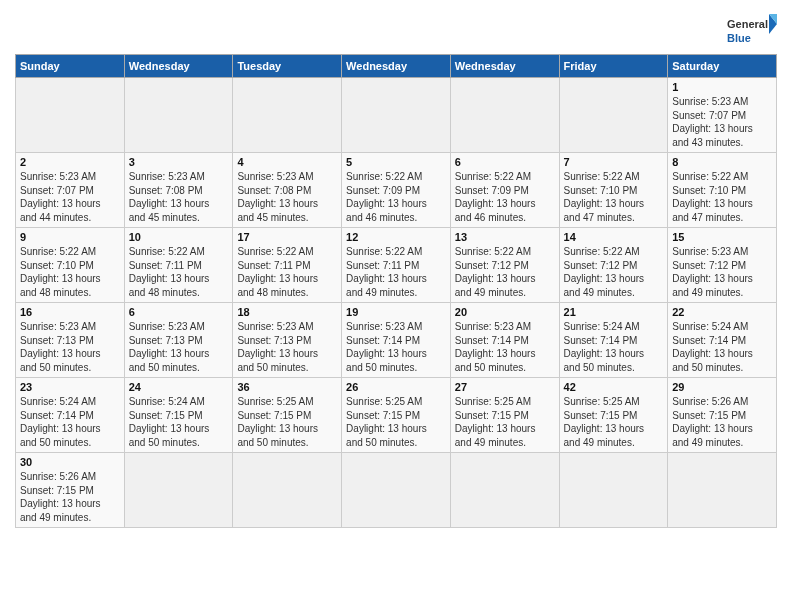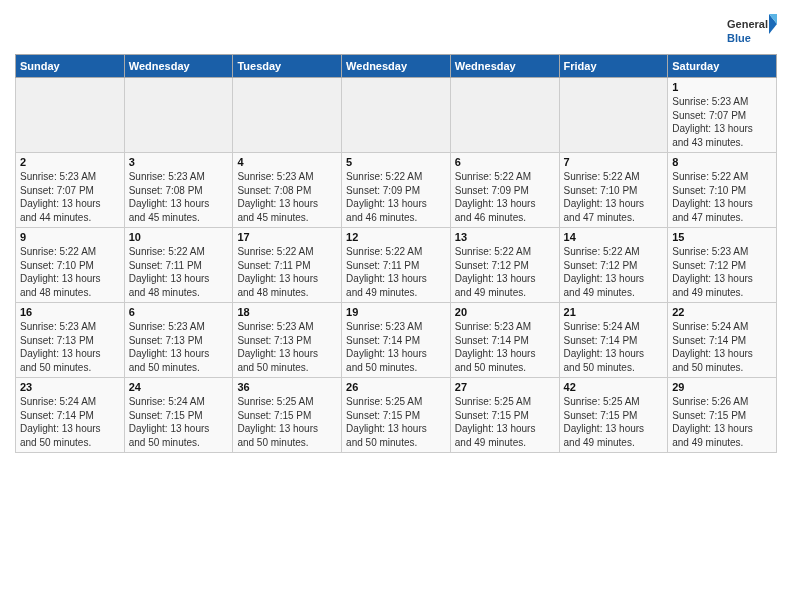--- a/index.html
+++ b/index.html
@@ -318,14 +318,29 @@
 and 49 minutes.</div>
         </td>
         <td>
           <div class="day-num">29</div>
           <div class="day-info" style="white-space: pre-line;">Sunrise: 5:26 AM
 Sunset: 7:15 PM
 Daylight: 13 hours
 and 49 minutes.</div>
         </td>
       </tr>
+      <tr class="last-row">
+        <td>
+          <div class="day-num">30</div>
+          <div class="day-info" style="white-space: pre-line;">Sunrise: 5:26 AM
+Sunset: 7:15 PM
+Daylight: 13 hours
+and 49 minutes.</div>
+        </td>
+        <td class="empty"></td>
+        <td class="empty"></td>
+        <td class="empty"></td>
+        <td class="empty"></td>
+        <td class="empty"></td>
+        <td class="empty"></td>
+      </tr>
     </tbody>
 </table>
 
 </body></html>

